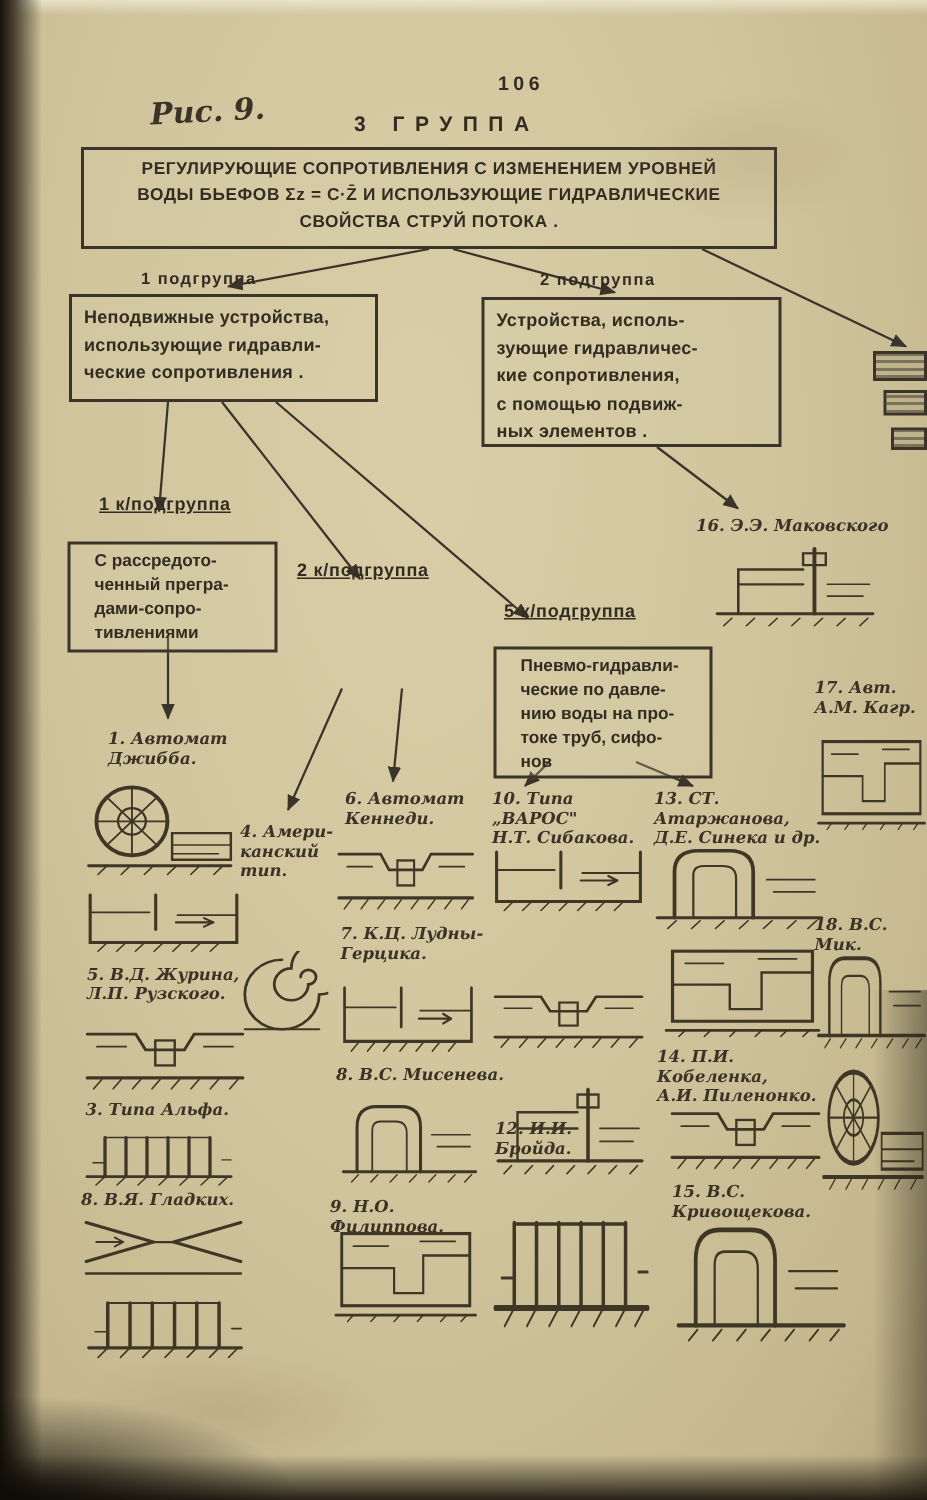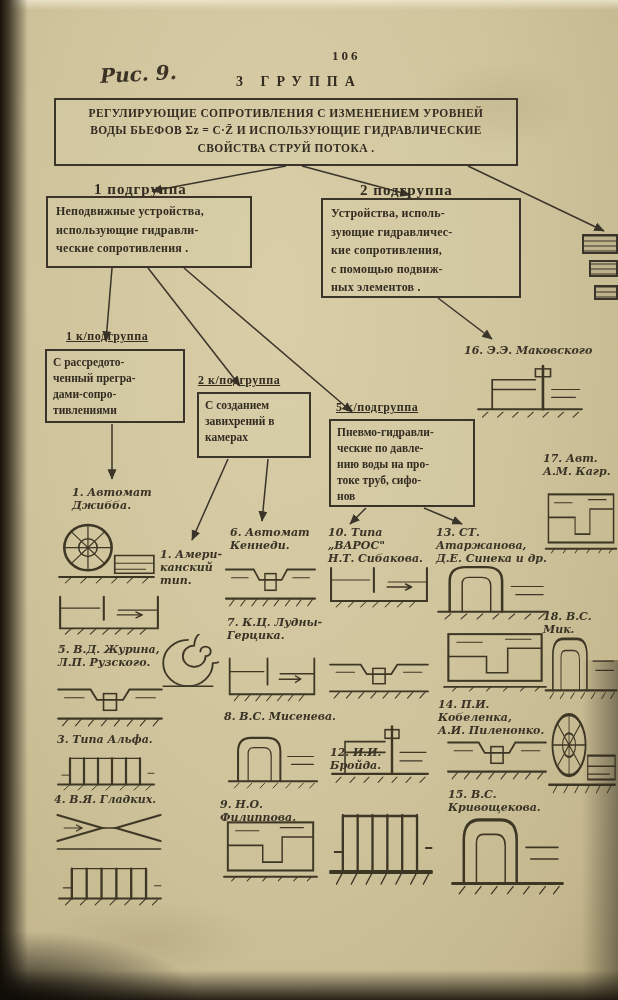--- a/index.html
+++ b/index.html
@@ -3,28 +3,28 @@
 <meta charset="utf-8">
 <style>
   * { margin:0; padding:0; box-sizing:border-box; }
   html,body { width:618px; height:1000px; }
   body { font-family:"Liberation Sans", sans-serif; background:#6b6354; }
   .scan {
     position:relative; width:618px; height:1000px; overflow:hidden;
     background: radial-gradient(ellipse at 45% 30%, #d9cea7 0%, #cfc49c 50%, #c4b78e 85%, #b3a67c 100%);
     color:#3b342a;
   }
-  .tw { font-family:Liberation Serif, serif; font-weight:bold; color:#332c21; }
+  .tw { font-family:Liberation Sans, sans-serif; font-weight:bold; color:#332c21; }
   .hand { font-family:"DejaVu Serif",serif; font-style:italic; font-weight:bold; color:#3a3326; }
   .lbl { position:absolute; white-space:pre-line; line-height:1.2; }
   .box { position:absolute; border:2px solid #3b342a; white-space:pre-line; background:rgba(216,206,170,.25); }
   .root-box { font-size:11.5px; line-height:1.5; letter-spacing:.4px; text-align:center; padding:5px 6px; }
   .sub-box { font-size:12px; line-height:1.55; padding:4px 8px; letter-spacing:.2px; }
-  .k-box { font-size:11.5px; line-height:1.4; padding:3px 6px; }
-  .sg-lbl { font-size:15px; letter-spacing:1px; }
+  .k-box { font-size:11.5px; line-height:1.4; padding:3px 16px;margin-top:12px; }
+  .sg-lbl { font-size:11px; letter-spacing:1px; }
   .k-lbl { font-size:12px; text-decoration:underline; letter-spacing:.5px; }
   .item-lbl { font-size:11px; }
   .sk { position:absolute; color:#3f3726; }
   .cutbox { position:absolute; border:2px solid #3b342a;
     background: repeating-linear-gradient(0deg, rgba(59,52,42,.55) 0 2px, rgba(59,52,42,.08) 2px 5px); }
   .gutter { position:absolute; left:0; top:0; bottom:0; width:28px;
     background: linear-gradient(90deg, #171309 0, #473f2e 9px, rgba(71,63,46,0) 28px); }
   .edge-bottom { position:absolute; left:0; right:0; bottom:0; height:30px;
     background: linear-gradient(0deg, rgba(22,17,10,.9), rgba(22,17,10,0)); }
   .edge-bl { position:absolute; left:0; bottom:0; width:200px; height:70px;
@@ -171,23 +171,20 @@
   <div class="cutbox" style="left:589px;top:260px;width:29px;height:17px"></div>
   <div class="cutbox" style="left:594px;top:285px;width:24px;height:15px"></div>
 
   <div class="lbl tw k-lbl" style="left:66px;top:329px">1 к/подгруппа</div>
   <div class="box tw k-box" style="left:45px;top:349px;width:140px;height:74px">С рассредото-
 ченный прегра-
 дами-сопро-
 тивлениями</div>
 
   <div class="lbl tw k-lbl" style="left:198px;top:373px">2 к/подгруппа</div>
-  <div class="box tw k-box" style="left:197px;top:392px;width:114px;height:66px">С созданием
-завихрений в
-камерах</div>
 
   <div class="lbl tw k-lbl" style="left:336px;top:400px">5 к/подгруппа</div>
   <div class="box tw k-box" style="left:329px;top:419px;width:146px;height:88px">Пневмо-гидравли-
 ческие по давле-
 нию воды на про-
 токе труб, сифо-
 нов</div>
 
   <div class="lbl hand item-lbl" style="left:464px;top:344px;width:130px">16. Э.Э. Маковского</div>
   <svg class="sk" style="left:476px;top:360px;width:108px;height:64px">
@@ -221,29 +218,29 @@
 Л.П. Рузского.</div>
   <svg class="sk" style="left:56px;top:677px;width:108px;height:52px">
       <use href="#sym-weir"></use>
     </svg>
 
   <div class="lbl hand item-lbl" style="left:57px;top:733px;width:100px">3. Типа Альфа.</div>
   <svg class="sk" style="left:56px;top:749px;width:100px;height:42px">
       <use href="#sym-comb"></use>
     </svg>
 
-  <div class="lbl hand item-lbl" style="left:54px;top:793px;width:105px">4. В.Я. Гладких.</div>
+  <div class="lbl hand item-lbl" style="left:54px;top:793px;width:105px">8. В.Я. Гладких.</div>
   <svg class="sk" style="left:53px;top:809px;width:112px;height:45px">
       <use href="#sym-venturi"></use>
     </svg>
   <svg class="sk" style="left:57px;top:858px;width:106px;height:48px">
       <use href="#sym-comb"></use>
     </svg>
 
-  <div class="lbl hand item-lbl" style="left:160px;top:548px;width:70px">1. Амери-
+  <div class="lbl hand item-lbl" style="left:160px;top:548px;width:70px">4. Амери-
 канский
 тип.</div>
   <svg class="sk" style="left:157px;top:634px;width:62px;height:58px">
       <use href="#sym-spiral"></use>
     </svg>
 
   <div class="lbl hand item-lbl" style="left:230px;top:526px;width:85px">6. Автомат
 Кеннеди.</div>
   <svg class="sk" style="left:224px;top:557px;width:93px;height:52px">
       <use href="#sym-weir"></use>

